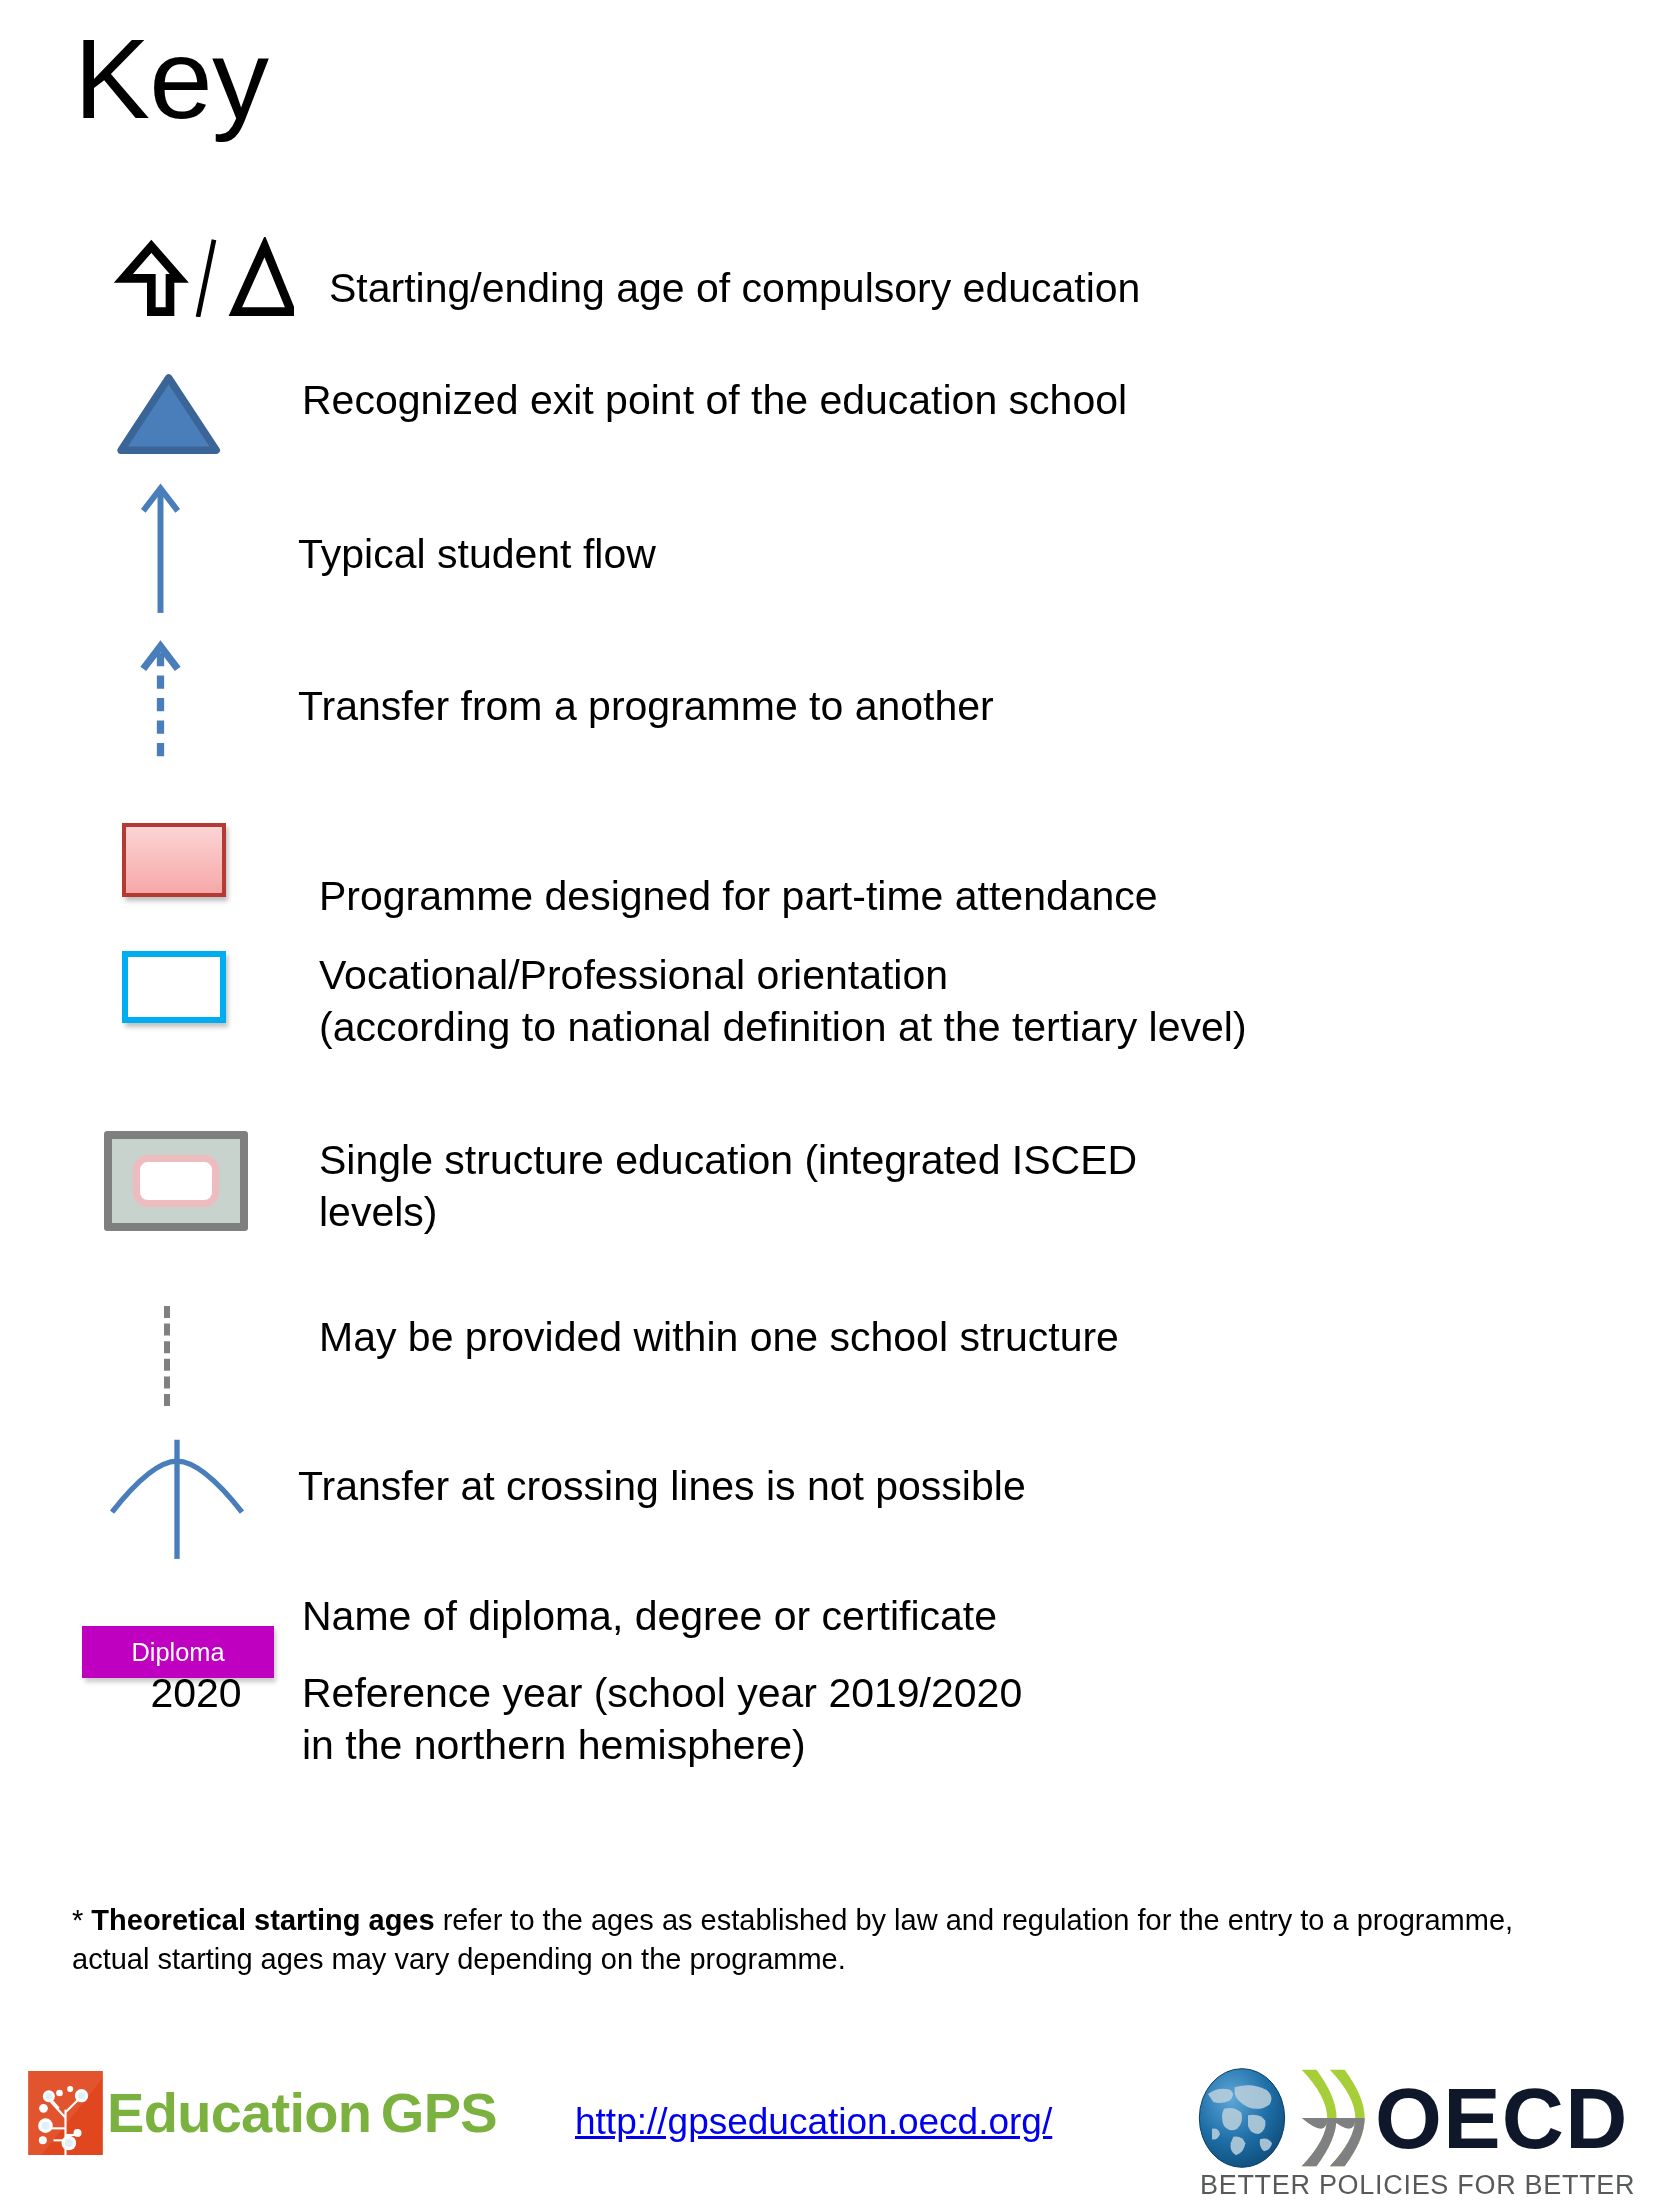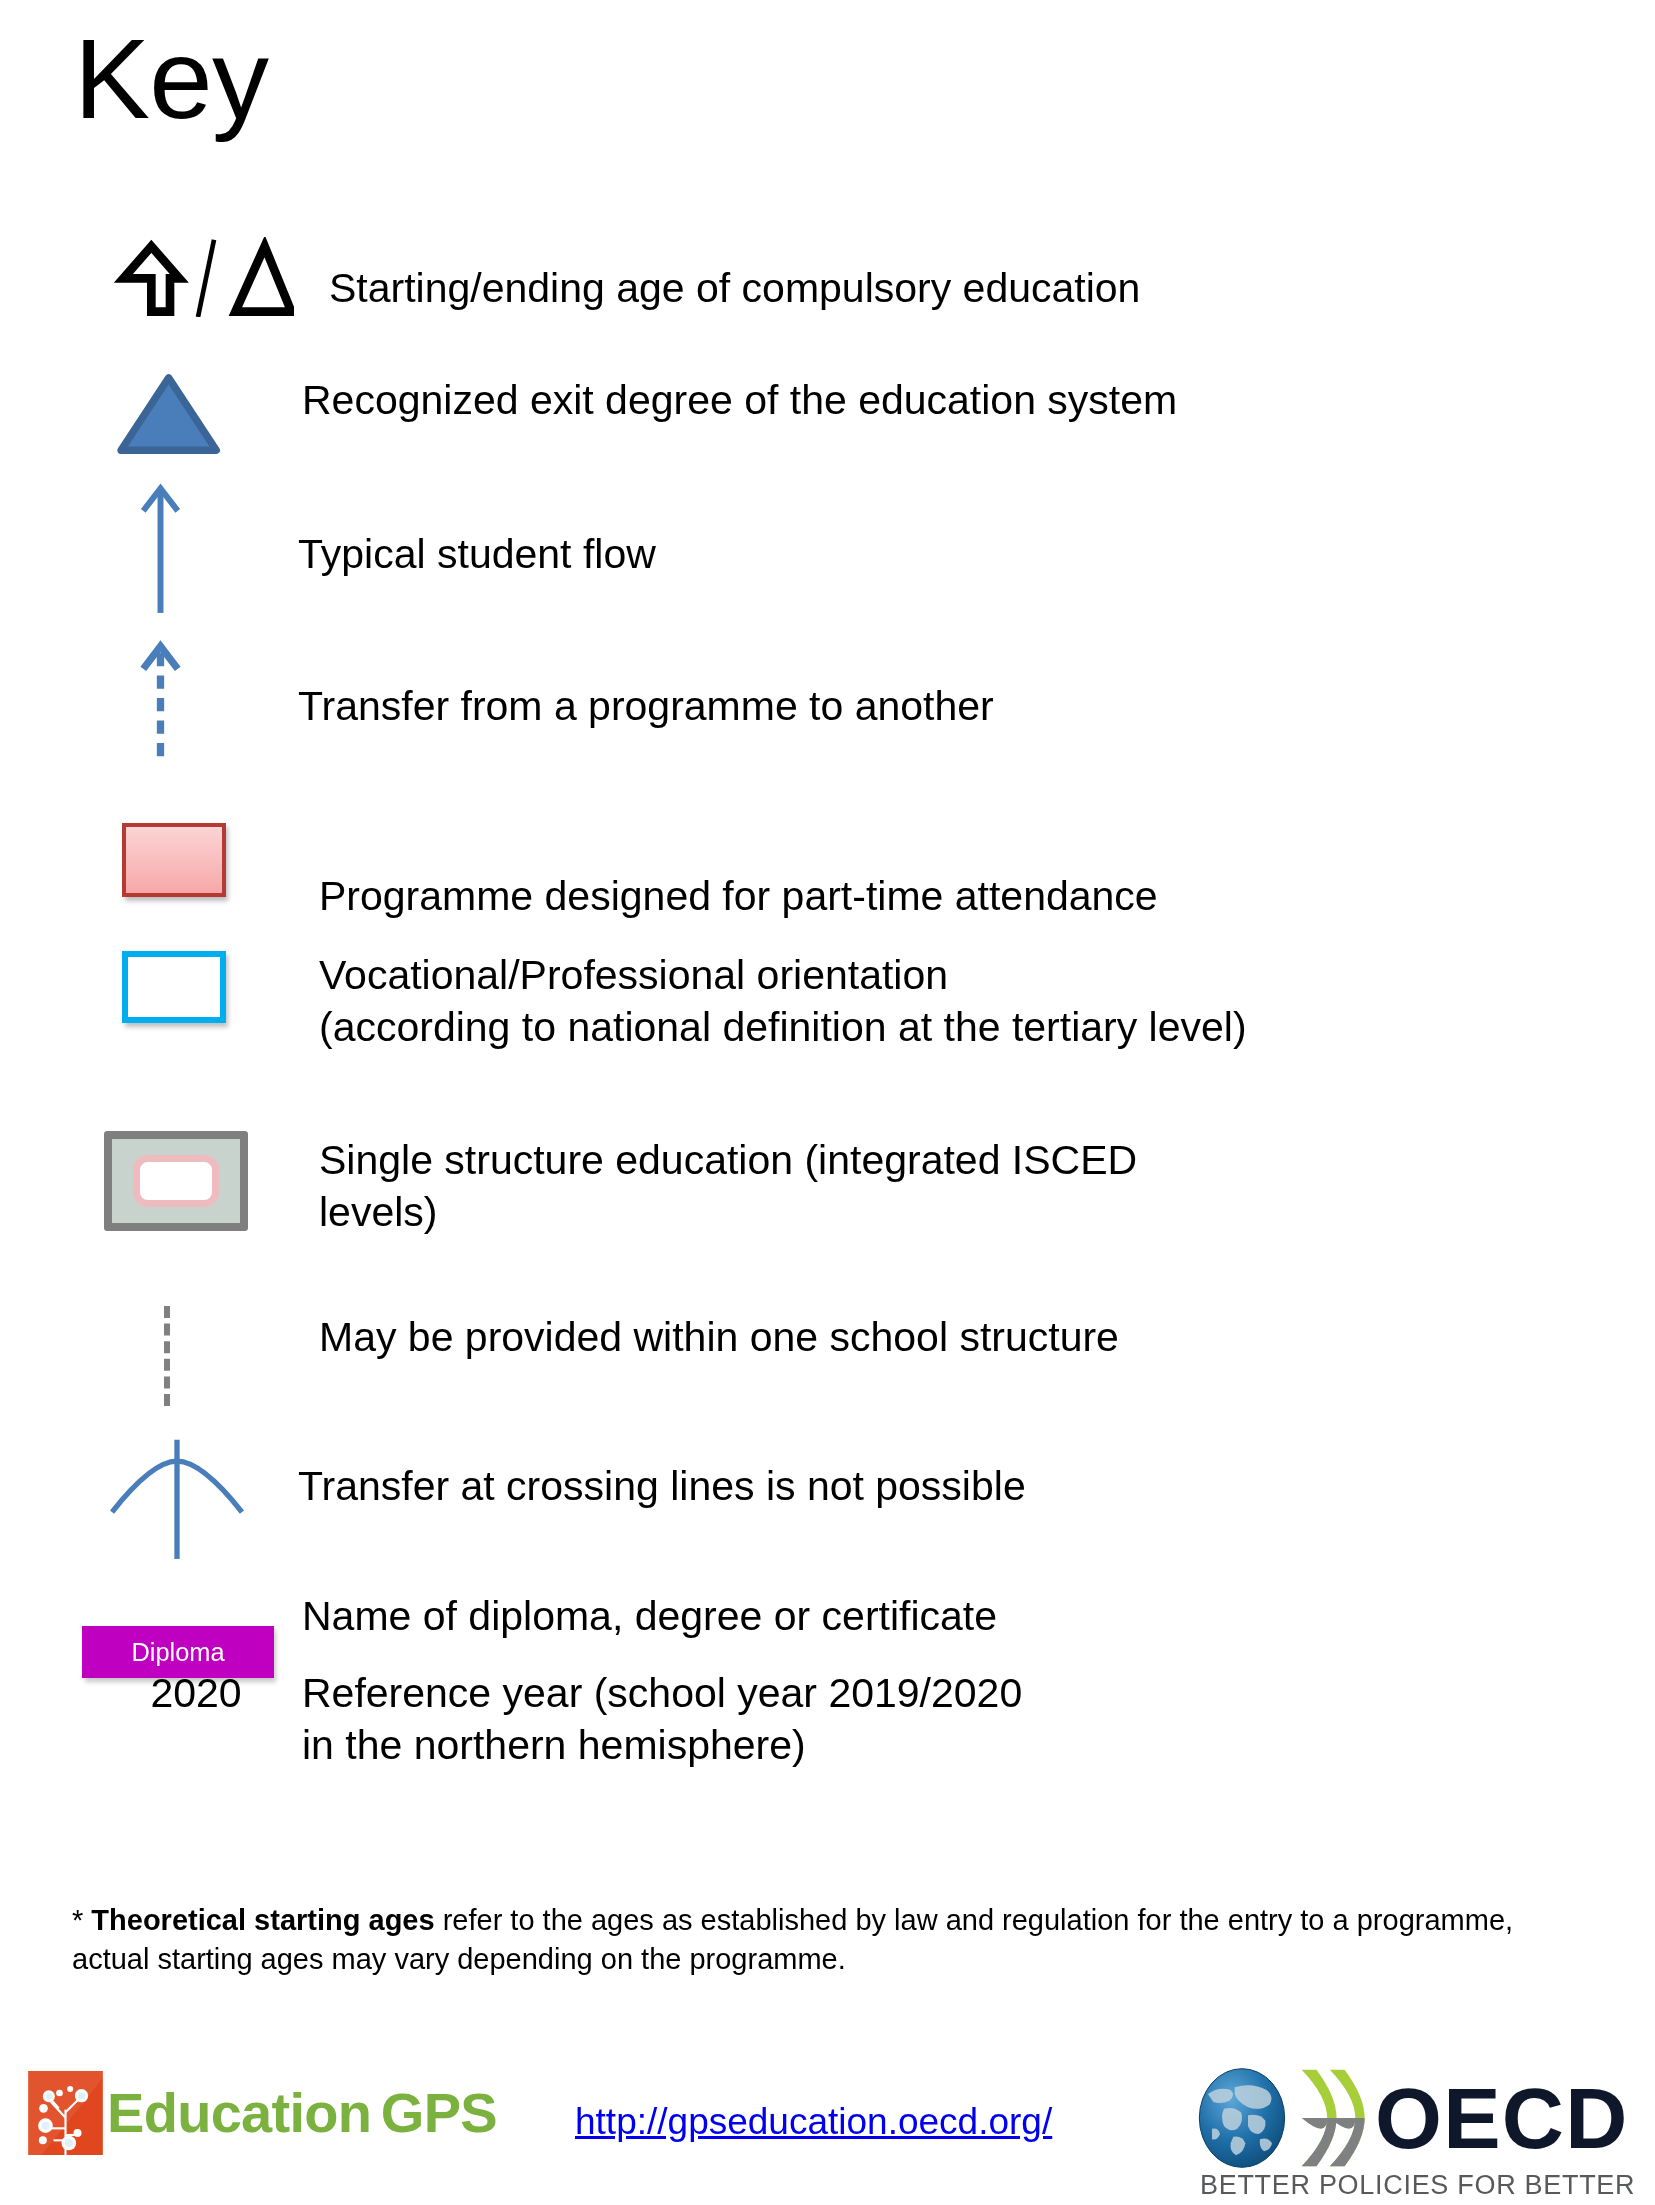--- a/index.html
+++ b/index.html
@@ -167,21 +167,21 @@
       <path d="M182 112 L226 14 L266 112 Z" fill="none" stroke="#000" stroke-width="13" stroke-linejoin="miter"></path>
     </svg>
   </div>
   <div class="label" style="left:329px; top:242px;margin-top:20px;">Starting/ending age of compulsory education</div>
 
   <div class="exit-triangle">
     <svg viewBox="0 0 155 125" width="104" height="84">
       <path d="M77 10 L148 118 L6 118 Z" fill="#4a7ebb" stroke="#3a6596" stroke-width="11" stroke-linejoin="round"></path>
     </svg>
   </div>
-  <div class="label" style="left:302px; top:374px;">Recognized exit degree of the education system</div>
+  <div class="label" style="left:302px; top:374px;">Recognized exit point of the education school</div>
 
   <div class="flow-arrow">
     <svg viewBox="0 0 80 200" width="53" height="134">
       <line x1="40" y1="198" x2="40" y2="14" stroke="#4a7ebb" stroke-width="9"></line>
       <polyline points="14,44 40,10 66,44" fill="none" stroke="#4a7ebb" stroke-width="9" stroke-linecap="butt" stroke-linejoin="miter"></polyline>
     </svg>
   </div>
   <div class="label" style="left:298px; top:528px;">Typical student flow</div>
 
   <div class="transfer-arrow">

